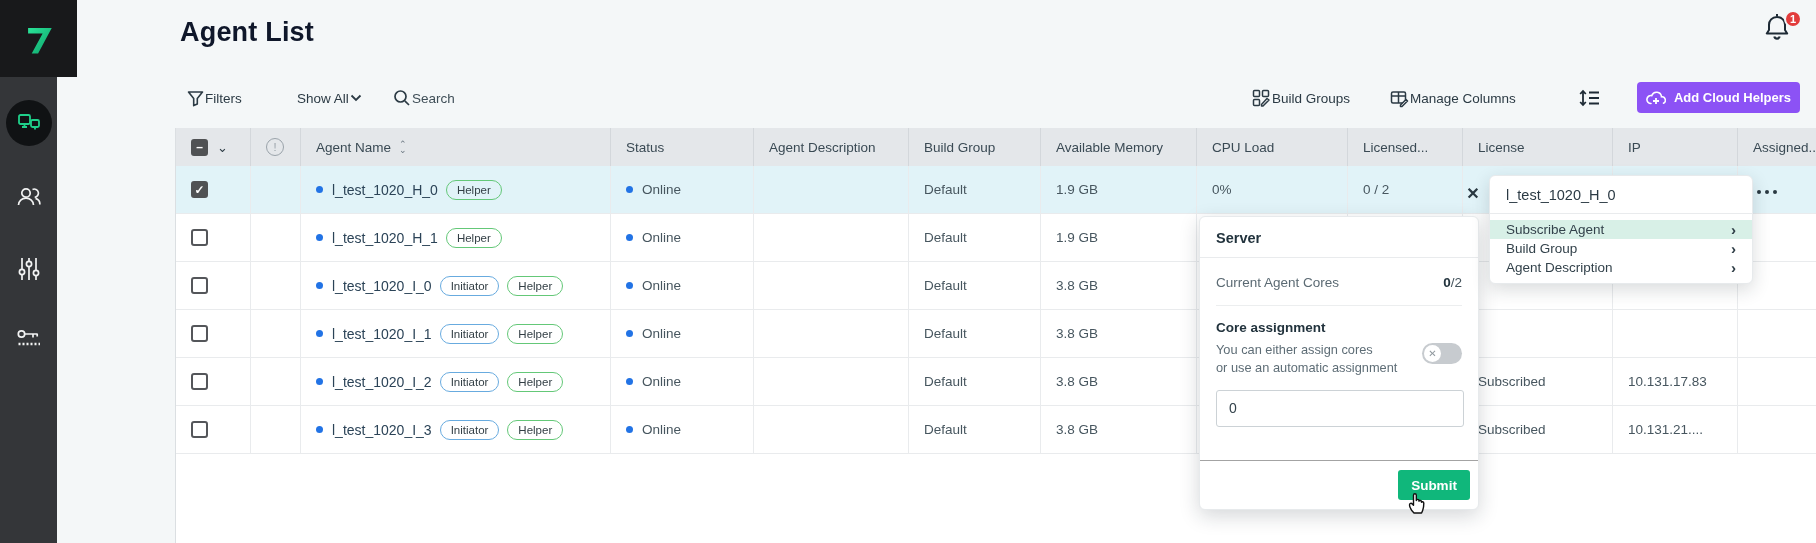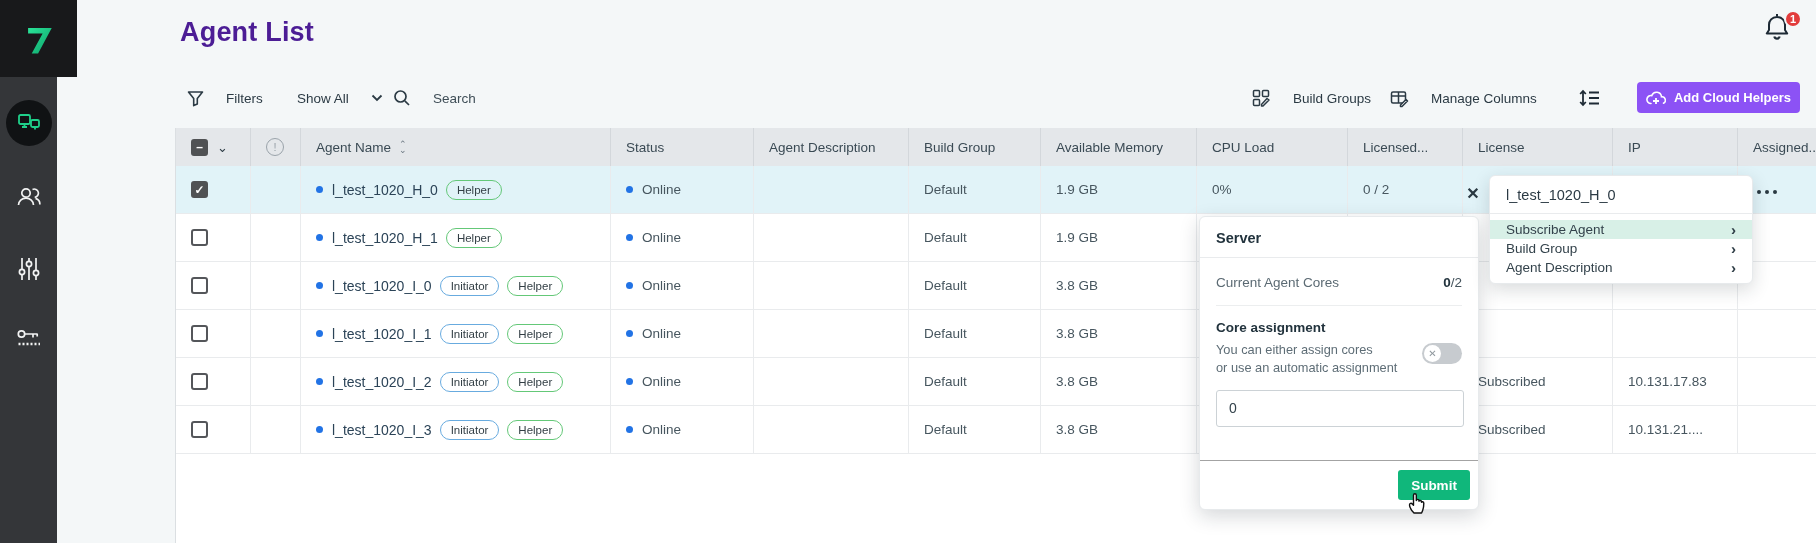--- a/index.html
+++ b/index.html
@@ -6,26 +6,26 @@
   html,body { width:1816px; height:543px; overflow:hidden; }
   body { position:relative; background:#f4f7f8; font-family:"Liberation Sans", sans-serif; color:#33424b; }
 
   
   .sidebar { position:absolute; left:0; top:0; width:57px; height:543px; background:#343639; z-index:3; }
   .logo-block { position:absolute; left:0; top:0; width:77px; height:77px; background:#18191b; display:flex; align-items:center; justify-content:center; z-index:4; }
   .nav-item { position:absolute; left:0; width:57px; display:flex; justify-content:center; }
   .nav-active-circle { width:46px; height:46px; border-radius:50%; background:#101214; display:flex; align-items:center; justify-content:center; }
 
   
-  .page-title { position:absolute; left:180px; top:17px; font-size:27px; font-weight:700; color:#4c1d95; letter-spacing:.2px; }
+  .page-title { position:absolute; left:180px; top:17px; font-size:27px; font-weight:700; color:#0f172a; letter-spacing:.2px; }
   .bell-wrap { position:absolute; left:1762px; top:12px; width:44px; height:40px; }
   .bell-badge { position:absolute; left:22px; top:-2px; width:18px; height:18px; border-radius:50%; background:#e23c3c; color:#fff; font-size:11px; font-weight:700; display:flex; align-items:center; justify-content:center; border:2px solid #f4f7f8; }
 
   
-  .tool { position:absolute; top:83px; height:30px; display:flex; align-items:center; gap:22px; font-size:13.5px; color:#2b3a44; cursor:default; }
+  .tool { position:absolute; top:83px; height:30px; display:flex; align-items:center; gap:1px; font-size:13.5px; color:#2b3a44; cursor:default; }
   .btn-purple { position:absolute; left:1637px; top:82px; width:163px; height:31px; background:#8c52f5; border:none; border-radius:4px; color:#fff; font-size:13px; font-weight:700; display:flex; align-items:center; justify-content:center; gap:8px; font-family:inherit; }
 
   
   .table-wrap { position:absolute; left:175px; top:128px; width:1641px; height:415px; background:#fff; border-left:1px solid #dbdfe2; overflow:hidden; }
   .thead { display:flex; height:38px; background:#e4e7ea; color:#3a4a54; font-size:13.5px; }
   .thead .cell { border-right:1px solid #d3d7db; display:flex; align-items:center; padding-left:15px; white-space:nowrap; overflow:hidden; }
   .trow { display:flex; height:48px; background:#fff; border-bottom:1px solid #e9ebed; font-size:13.5px; color:#47565f; }
   .trow.selected { background:#e1f3f8; }
   .trow .cell { border-right:1px solid #e9ebed; display:flex; align-items:center; padding-left:15px; white-space:nowrap; overflow:hidden; }
   .c0{width:75px;} .c1{width:50px;} .c2{width:310px;} .c3{width:143px;} .c4{width:155px;}

